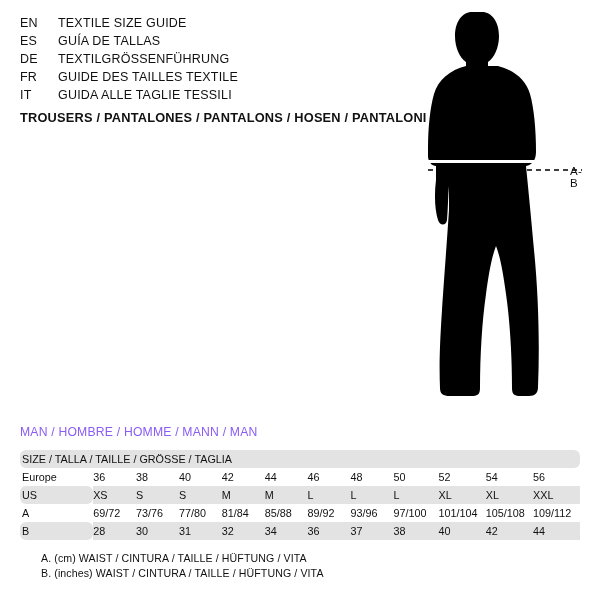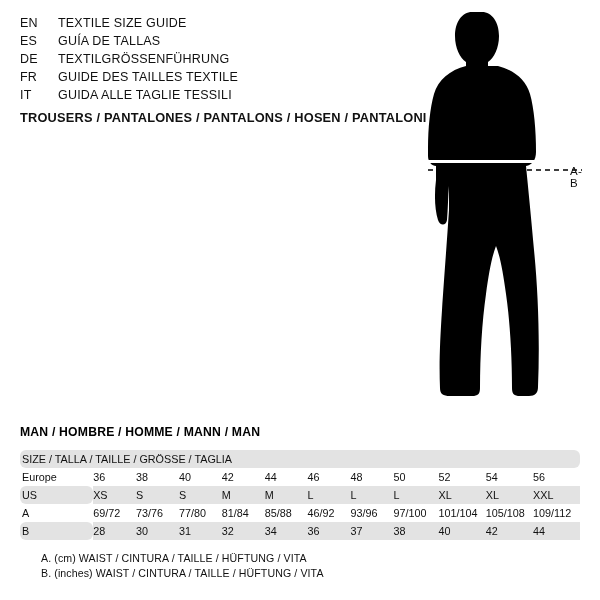--- a/index.html
+++ b/index.html
@@ -76,23 +76,23 @@
     color: #111;
     letter-spacing: 0.3px;
   }
 
   
   .man-title {
     position: absolute;
     left: 20px;
     top: 425px;
     font-size: 12.2px;
-    font-weight: bold;
+    font-weight: normal;
     letter-spacing: 0.2px;
-    color: #000000;
+    color: #8b5cf6;
   }
 
   .size-table {
     position: absolute;
     left: 20px;
     top: 450px;
     width: 560px;
     border-collapse: collapse;
     font-size: 11px;
   }
@@ -237,21 +237,21 @@
         <td class="cell">XL</td>
         <td class="cell">XXL</td>
       </tr>
       <tr>
         <td class="rowlabel">A</td>
         <td class="cell">69/72</td>
         <td class="cell">73/76</td>
         <td class="cell">77/80</td>
         <td class="cell">81/84</td>
         <td class="cell">85/88</td>
-        <td class="cell">46/92</td>
+        <td class="cell">89/92</td>
         <td class="cell">93/96</td>
         <td class="cell">97/100</td>
         <td class="cell">101/104</td>
         <td class="cell">105/108</td>
         <td class="cell">109/112</td>
       </tr>
       <tr class="shaded">
         <td class="rowlabel">B</td>
         <td class="cell">28</td>
         <td class="cell">30</td>

